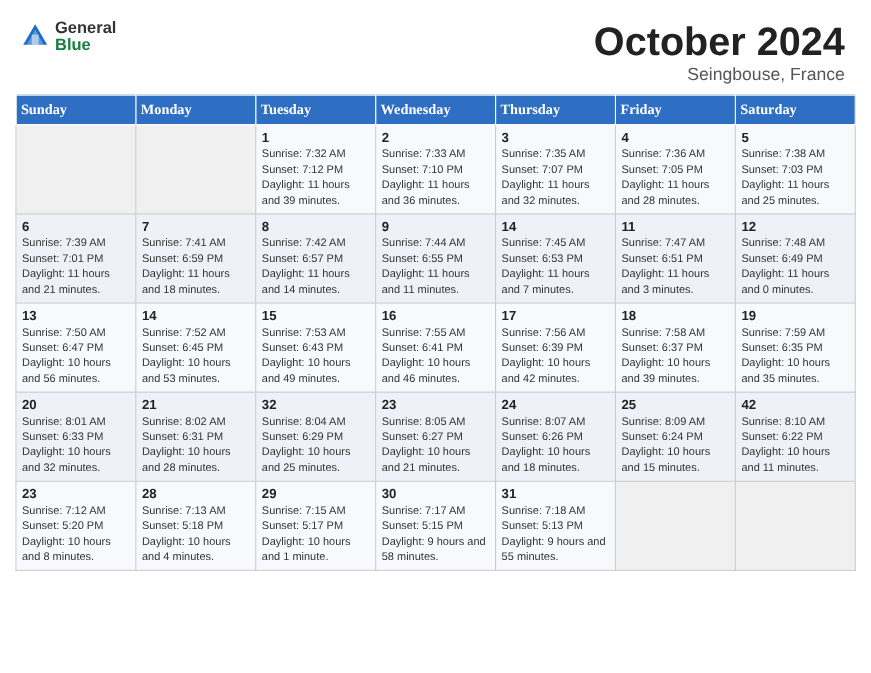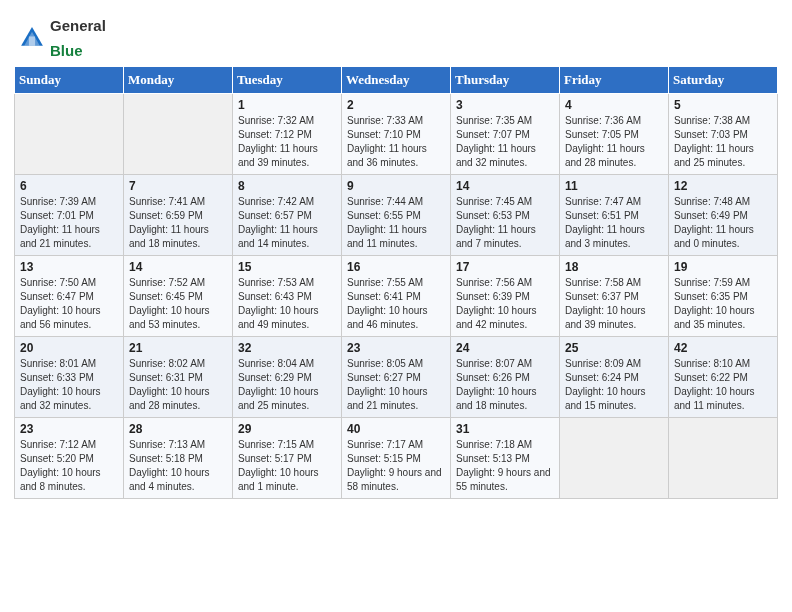--- a/index.html
+++ b/index.html
@@ -25,21 +25,20 @@
     }
     .logo {
       display: flex;
       align-items: center;
       gap: 2px;
     }
     .logo-text {
       display: flex;
       flex-direction: column;
       line-height: 1;
-      gap: 10px;
     }
     .logo-general {
       font-size: 15px;
       font-weight: bold;
       color: #333;
     }
     .logo-blue {
       font-size: 15px;
       font-weight: bold;
       color: #15803d;
@@ -121,20 +120,24 @@
     <div class="logo">
       <svg class="logo-icon" viewBox="0 0 36 36">
         <polygon points="18,4 32,28 4,28" fill="#1a6ec4"></polygon>
         <polygon points="18,10 28,28 8,28" fill="#fff" opacity="0.3"></polygon>
         <rect x="14" y="16" width="8" height="12" fill="#fff" opacity="0.5"></rect>
       </svg>
       <div class="logo-text">
         <span class="logo-general">General</span>
         <span class="logo-blue">Blue</span>
       </div>
+    </div>
+    <div class="title-block">
+      <div class="month-title">October 2024</div>
+      <div class="location">Seingbouse, France</div>
     </div>
   </div>
 
   <div class="calendar">
     <table>
       <thead>
         <tr>
           <th>Sunday</th>
           <th>Monday</th>
           <th>Tuesday</th>
@@ -178,21 +181,21 @@
             <td><span class="day-num">32</span><span class="cell-text">Sunrise: 8:04 AM<br>Sunset: 6:29 PM<br>Daylight: 10 hours and 25 minutes.</span></td>
             <td><span class="day-num">23</span><span class="cell-text">Sunrise: 8:05 AM<br>Sunset: 6:27 PM<br>Daylight: 10 hours and 21 minutes.</span></td>
             <td><span class="day-num">24</span><span class="cell-text">Sunrise: 8:07 AM<br>Sunset: 6:26 PM<br>Daylight: 10 hours and 18 minutes.</span></td>
             <td><span class="day-num">25</span><span class="cell-text">Sunrise: 8:09 AM<br>Sunset: 6:24 PM<br>Daylight: 10 hours and 15 minutes.</span></td>
             <td><span class="day-num">42</span><span class="cell-text">Sunrise: 8:10 AM<br>Sunset: 6:22 PM<br>Daylight: 10 hours and 11 minutes.</span></td>
           </tr>
           <tr>
             <td><span class="day-num">23</span><span class="cell-text">Sunrise: 7:12 AM<br>Sunset: 5:20 PM<br>Daylight: 10 hours and 8 minutes.</span></td>
             <td><span class="day-num">28</span><span class="cell-text">Sunrise: 7:13 AM<br>Sunset: 5:18 PM<br>Daylight: 10 hours and 4 minutes.</span></td>
             <td><span class="day-num">29</span><span class="cell-text">Sunrise: 7:15 AM<br>Sunset: 5:17 PM<br>Daylight: 10 hours and 1 minute.</span></td>
-            <td><span class="day-num">40</span><span class="cell-text">Sunrise: 7:17 AM<br>Sunset: 5:15 PM<br>Daylight: 9 hours and 58 minutes.</span></td>
+            <td><span class="day-num">30</span><span class="cell-text">Sunrise: 7:17 AM<br>Sunset: 5:15 PM<br>Daylight: 9 hours and 58 minutes.</span></td>
             <td><span class="day-num">31</span><span class="cell-text">Sunrise: 7:18 AM<br>Sunset: 5:13 PM<br>Daylight: 9 hours and 55 minutes.</span></td>
             <td class="empty"></td>
             <td class="empty"></td>
           </tr>
         </tbody>
     </table>
   </div>
 </div>
 
 </body></html>

